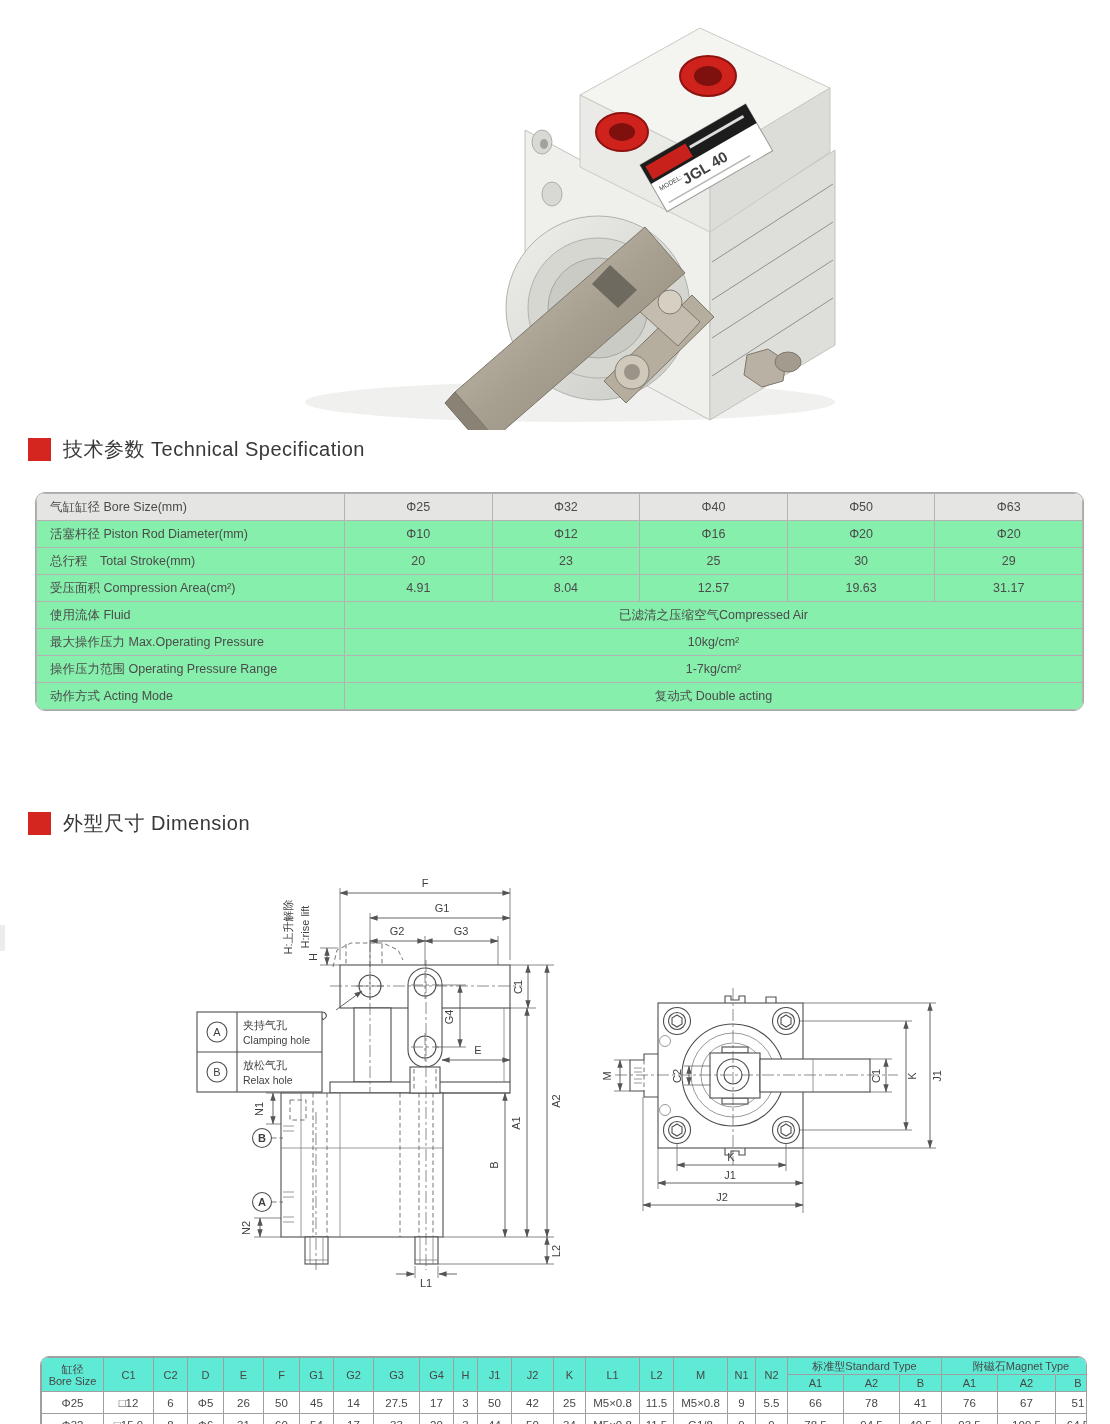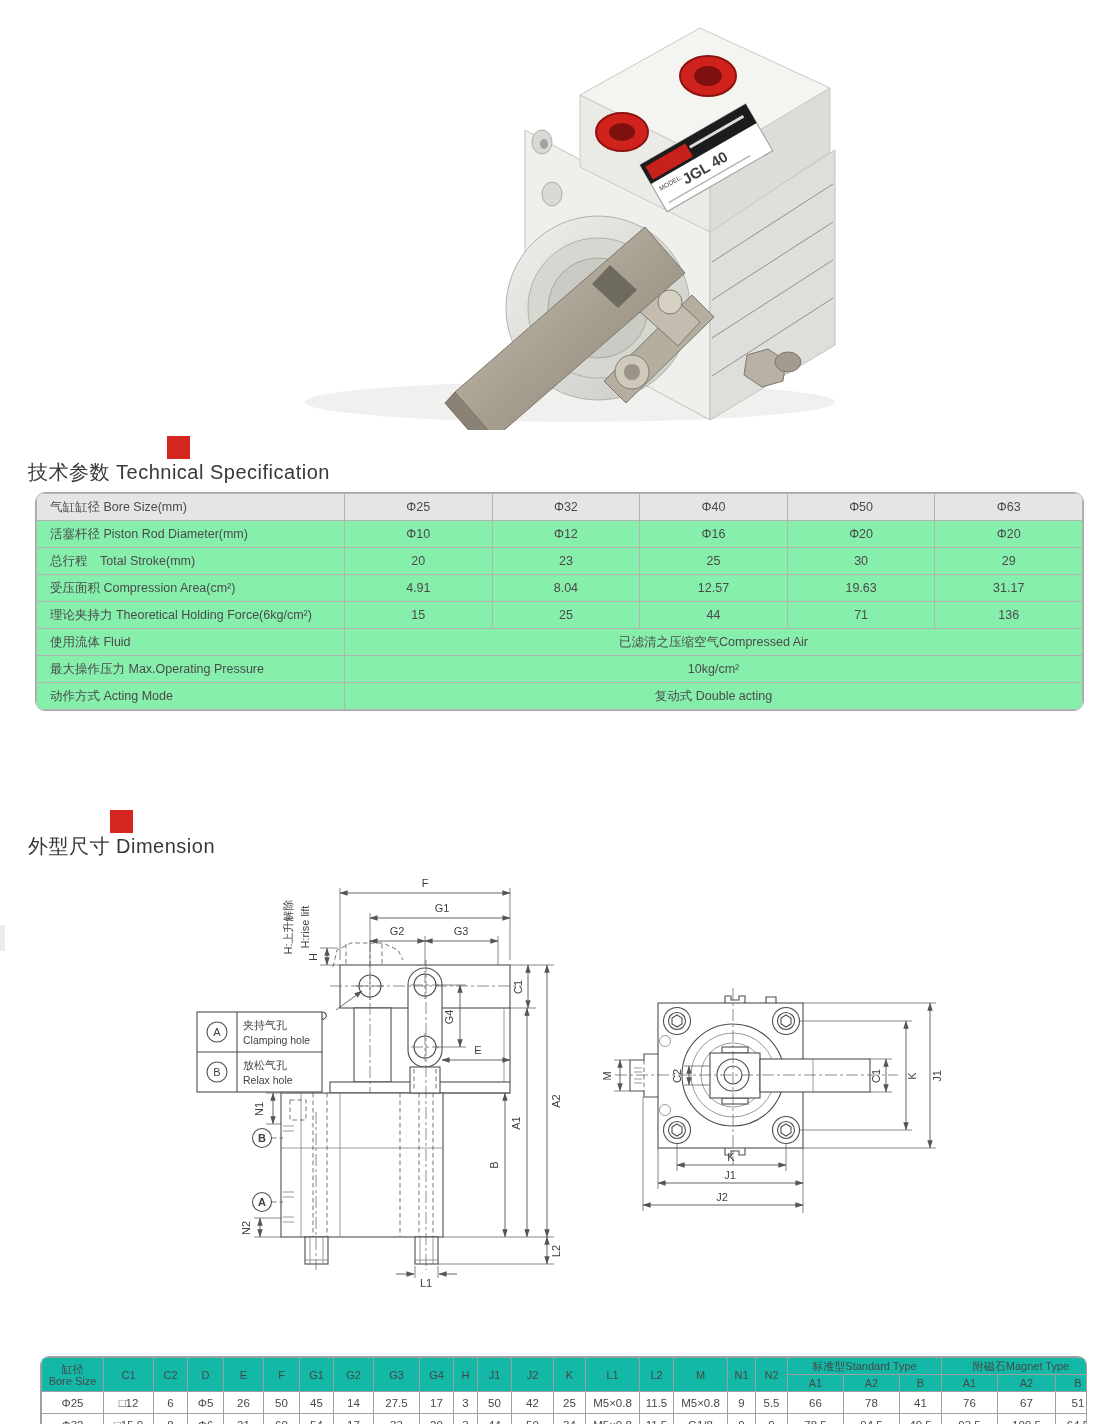--- a/index.html
+++ b/index.html
@@ -1,32 +1,32 @@
 <!DOCTYPE html>
 <html><head>
 <meta charset="utf-8">
 <style>
   html,body{margin:0;padding:0;}
   body{width:1110px;height:1424px;overflow:hidden;background:#ffffff;position:relative;
        font-family:"Liberation Sans","DejaVu Sans",sans-serif;color:#4b4b4b;}
   .abs{position:absolute;}
   
-  .sec-title{display:flex;align-items:center;flex-direction:column;}
+  .sec-title{display:flex;align-items:center;gap:12px;}
   .red-sq{width:23px;height:23px;background:#d4261f;flex:0 0 auto;}
   .sec-title .t{font-size:20px;color:#383838;letter-spacing:.5px;}
   
   .tbl-wrap{border:1.5px solid #a9a9a9;border-radius:10px;overflow:hidden;background:#fff;}
   table{border-collapse:collapse;table-layout:fixed;width:100%;}
   .spec td{border:1px solid #b3b3b3;font-size:12.5px;height:24px;color:#4b4b4b;
            text-align:center;padding:1px 4px;background:#86efac;}
   .spec tr td:first-child{text-align:left;padding-left:13px;}
   .spec tr.hdr td{background:#e5e5e4;}
   
   .dimt th,.dimt td{border:1px solid #9f9f9f;text-align:center;padding:0 2px;}
-  .dimt th{background:#14b8a6;font-weight:normal;font-size:11px;color:#474747;height:16px;}
+  .dimt th{background:#5eead4;font-weight:normal;font-size:11px;color:#474747;height:16px;}
   .dimt td{font-size:11.5px;height:21px;background:#fff;color:#474747;}
   .dimt .bore2{font-size:11px;line-height:12px;}
   
   svg text{font-family:"Liberation Sans","DejaVu Sans",sans-serif;fill:#3f3f3f;}
   .dl{font-size:11px;}
   .ln{stroke:#4e4e4e;stroke-width:1.1;fill:none;}
   .ln2{stroke:#787878;stroke-width:.75;fill:none;}
   .dsh{stroke:#5d5d5d;stroke-width:.85;fill:none;stroke-dasharray:4.5 3;}
   .chn{stroke:#5d5d5d;stroke-width:.7;fill:none;stroke-dasharray:12 3 3 3;}
   .dim{stroke:#555;stroke-width:.9;fill:none;}
@@ -149,34 +149,30 @@
   </tr>
   <tr>
     <td>受压面积 Compression Area(cm²)</td>
     <td>4.91</td>
     <td>8.04</td>
     <td>12.57</td>
     <td>19.63</td>
     <td>31.17</td>
   </tr>
   <tr>
-    <td>理论夹持力 Theoretical Holding Force(6kg/cm²)</td>
-    <td>15</td>
-    <td>25</td>
-    <td>44</td>
-    <td>71</td>
-    <td>136</td>
-  </tr>
-  <tr>
     <td>使用流体 Fluid</td>
     <td colspan="5">已滤清之压缩空气Compressed Air</td>
   </tr>
   <tr>
     <td>最大操作压力 Max.Operating Pressure</td>
     <td colspan="5">10kg/cm²</td>
+  </tr>
+  <tr>
+    <td>操作压力范围 Operating Pressure Range</td>
+    <td colspan="5">1-7kg/cm²</td>
   </tr>
   <tr>
     <td>动作方式 Acting Mode</td>
     <td colspan="5">复动式 Double acting</td>
   </tr>
 </tbody>
     </table>
 </div>
 
 <div class="abs sec-title" style="left:28px;top:810px;">

